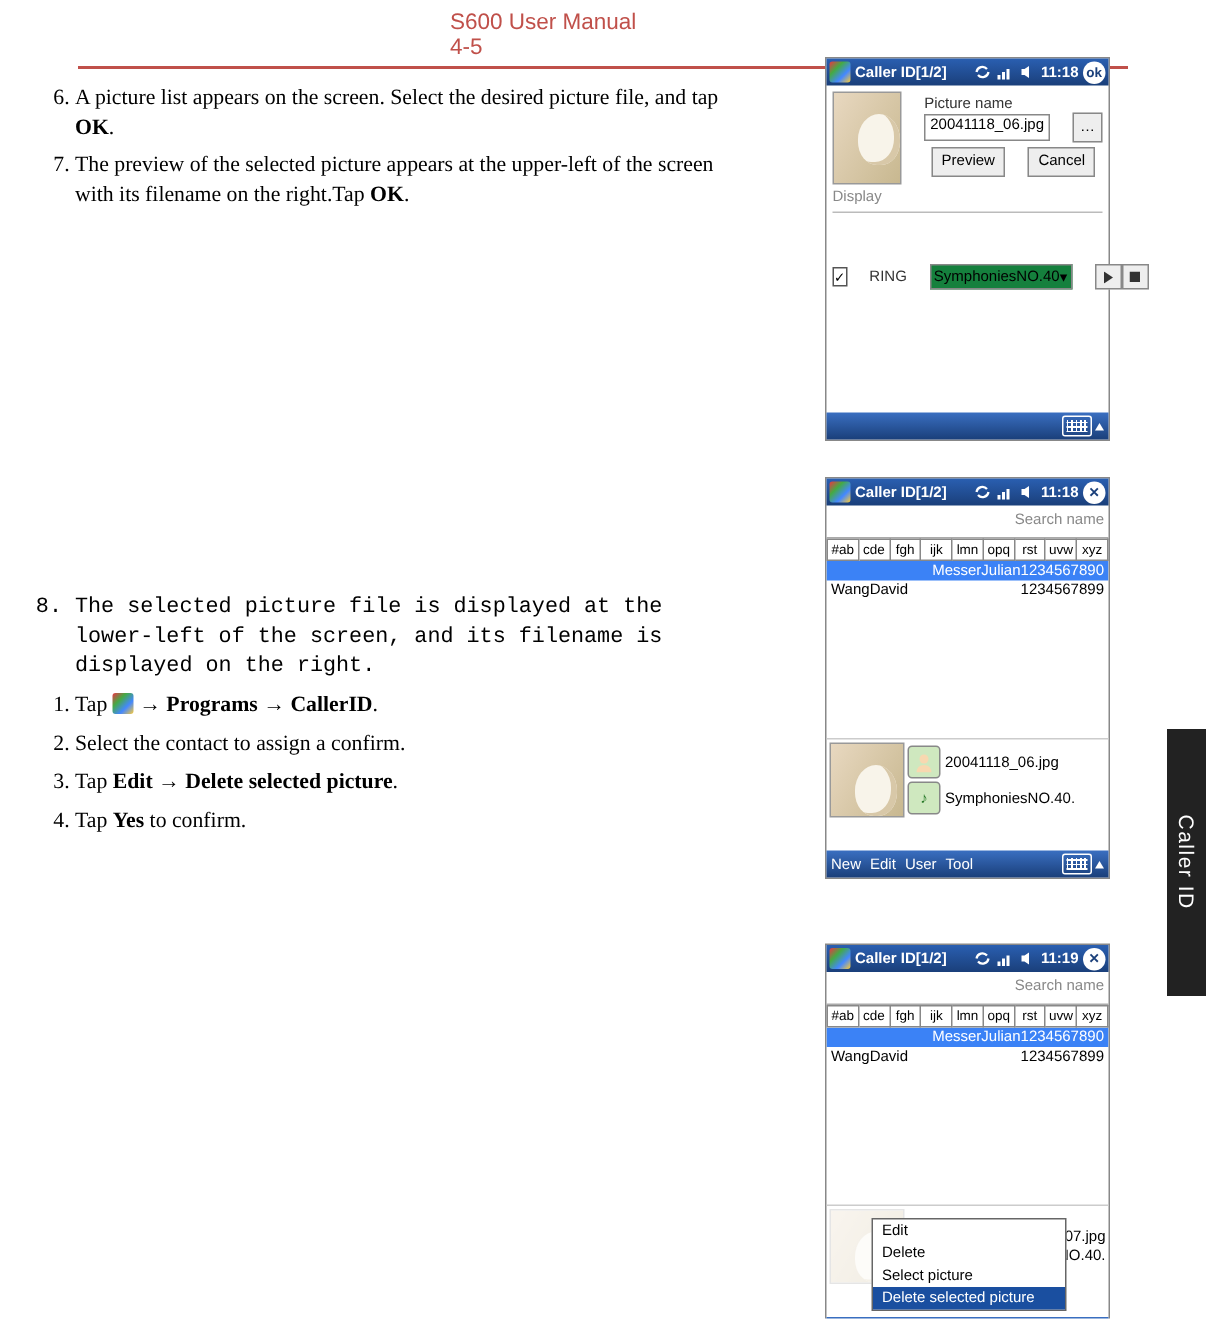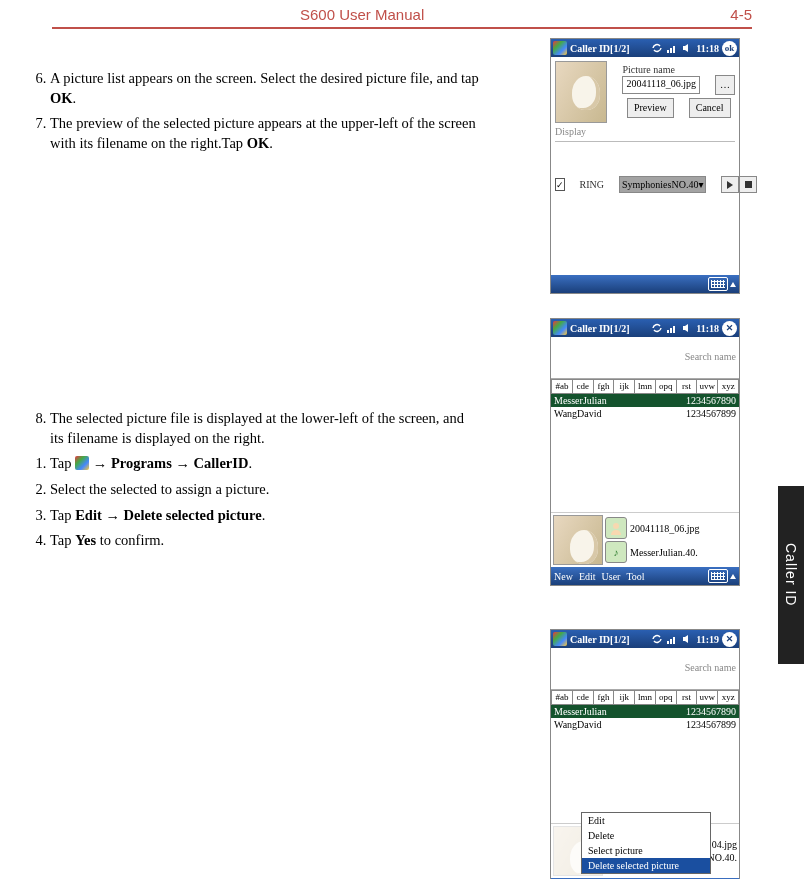--- a/index.html
+++ b/index.html
@@ -12,29 +12,29 @@
     position: relative;
     color: #000;
   }
   .header {
     display: flex;
     justify-content: space-between;
     padding: 6px 52px 0 300px;
     color: #c0504a;
     font-family: Arial, Helvetica, sans-serif;
     font-size: 15px;
+    flex-direction: column;
   }
   .rule {
     border-top: 2px solid #c0504a;
     margin: 4px 52px 0 52px;
   }
   .content {
     padding: 10px 52px 0 22px;
     position: relative;
-    margin-top: 30px;
   }
   ol.steps {
     list-style: decimal;
     margin: 0;
     padding-left: 28px;
     width: 430px;
     font-size: 14.5px;
     line-height: 1.35;
   }
   ol.steps li { margin-bottom: 6px; }
@@ -71,21 +71,21 @@
     line-height: 26px;
     letter-spacing: 1px;
   }
 
   
   .shot {
     position: absolute;
     right: 64px;
     width: 190px;
     border: 1px solid #888;
-    font-family: Liberation Serif, serif;
+    font-family: Liberation Sans, sans-serif;
     font-size: 10px;
     background:#fff;
     box-sizing: border-box;
   }
   .shot1 { top: 38px; height: 256px; }
   .shot2 { top: 318px; height: 268px; }
   .shot3 { top: 629px; height: 268px; }
 
   .titlebar {
     display:flex; align-items:center;
@@ -103,40 +103,40 @@
 
   .shot1 .body{padding:4px;}
   .row{display:flex;align-items:center;gap:15px;margin-bottom:3px;}
   .thumb{width:60px;height:60px;background:linear-gradient(120deg,#e8d8c0,#c8b890);border:1px solid #999;position:relative;}
   .thumb::after{content:"";position:absolute;left:16px;top:14px;width:28px;height:34px;border-radius:50% 50% 45% 45%;background:#f8f4ea;box-shadow:inset -4px -2px 0 #d8c8a8;}
   .txt-input{border:1px solid #888;padding:1px 3px;background:#fff;height:14px;flex:1;font-size:10px;}
   .mini-btn{border:1px solid #888;background:#eee;padding:1px 6px;height:16px;font-size:10px;display:flex;align-items:center;}
   .browse-btn{width:18px;padding:1px 0;justify-content:center;}
   .small-lbl{font-size:10px;color:#333;}
   .divider{border-top:1px solid #bbb;margin:4px 0;}
-  .sel{border:1px solid #888;background:#a3a3a3;height:15px;display:flex;align-items:center;padding:0 2px;font-size:10px;flex:1;justify-content:space-between;}
+  .sel{border:1px solid #888;background:#15803d;height:15px;display:flex;align-items:center;padding:0 2px;font-size:10px;flex:1;justify-content:space-between;}
   .play-stop{display:flex;gap:0;}
   .sq-btn{border:1px solid #888;width:16px;height:15px;display:flex;align-items:center;justify-content:center;background:#eee;}
   .chk{width:11px;height:11px;border:1px solid #555;display:inline-flex;align-items:center;justify-content:center;font-size:9px;}
 
   .bottombar{position:absolute;bottom:0;left:0;right:0;height:18px;background:linear-gradient(#3a6fc1,#1a3f7a);display:flex;align-items:center;color:#fff;font-size:10px;padding:0 3px;gap:6px;}
   .kb-ico{margin-left:auto;display:flex;align-items:center;gap:2px;}
   .kb{width:18px;height:12px;border:1px solid #fff;border-radius:2px;position:relative;}
   .kb::before{content:"";position:absolute;inset:2px;background:repeating-linear-gradient(90deg,#fff 0 1px,transparent 1px 3px),repeating-linear-gradient(0deg,#fff 0 1px,transparent 1px 3px);}
   .tri{width:0;height:0;border-left:3px solid transparent;border-right:3px solid transparent;border-bottom:5px solid #fff;}
 
   
   .search-row{display:flex;border-bottom:1px solid #aaa;}
-  .search-row .srch{flex:1;text-align:right;padding:14px 3px;color:#888;height:13px;}
+  .search-row .srch{flex:1;text-align:right;padding:4px 3px;color:#888;height:13px;}
   .alpha{display:flex;}
   .alpha span{flex:1;text-align:center;border:1px solid #888;border-left:none;height:13px;line-height:13px;font-size:9px;}
   .alpha span:first-child{border-left:1px solid #888;}
   .listbox{height:118px;overflow:hidden;}
   .listbox .lrow{display:flex;padding:1px 3px;}
-  .listbox .lrow.sel-row{background:#14532d;color:#fff;}
+  .listbox .lrow.sel-row{background:#3b82f6;color:#fff;text-align:right;}
   .listbox .lrow span:first-child{flex:1;}
   .picrow{display:flex;align-items:center;padding:2px;gap:2px;border-top:1px solid #ccc;}
   .picrow .thumb{width:48px;height:48px;}
   .picrow .info{flex:1;display:flex;flex-direction:column;gap:2px;}
   .picrow .info .line{display:flex;align-items:center;gap:3px;}
   .face-ico{width:20px;height:20px;border:1px solid #888;border-radius:3px;display:flex;align-items:center;justify-content:center;background:#cfe8bf;}
   .music-ico{width:20px;height:20px;border:1px solid #888;border-radius:3px;display:flex;align-items:center;justify-content:center;background:#cfe8bf;color:#2a7a2a;font-weight:bold;}
 
   
   .ctx-menu{position:absolute;left:30px;bottom:22px;width:128px;background:#fff;border:1px solid #666;font-size:10px;}
@@ -156,28 +156,28 @@
 
 <div class="side-tab">Caller ID</div>
 
 <div class="content">
   <ol class="steps" start="6">
       <li>A picture list appears on the screen. Select the desired picture file, and tap <span class="bold">OK</span>.</li>
       <li>The preview of the selected picture appears at the upper-left of the screen with its filename on the right.Tap <span class="bold">OK</span>.</li>
     </ol>
 
   <div class="block2">
-    <ol class="steps" start="8" style="margin-top:256px;">
+    <ol class="steps" start="8" style="margin-top:256px;font-family:Liberation Mono, monospace;">
         <li>The selected picture file is displayed at the lower-left of the screen, and its filename is displayed on the right.</li>
       </ol>
   </div>
 
   <ol class="steps">
       <li>Tap <span class="start-icon"></span> <span class="arrow">→</span> <span class="bold">Programs</span> <span class="arrow">→</span> <span class="bold">CallerID</span>.</li>
-      <li>Select the selected to assign a picture.</li>
+      <li>Select the contact to assign a confirm.</li>
       <li>Tap <span class="bold">Edit</span> <span class="arrow">→</span> <span class="bold">Delete selected picture</span>.</li>
       <li>Tap <span class="bold">Yes</span> to confirm.</li>
     </ol>
 </div>
 
 <div class="shot shot1">
   <div class="titlebar">
     <span class="flag"></span>
     <span>Caller ID[1/2]</span>
     <span class="spacer"></span>
@@ -292,21 +292,21 @@
           <span class="face-ico">
             <svg width="14" height="14" viewBox="0 0 14 14">
               <circle cx="7" cy="5" r="3" fill="#f8d8b0"></circle>
               <path d="M2 14c0-3 2-5 5-5s5 2 5 5" fill="#f8d8b0"></path>
             </svg>
           </span>
           <span>20041118_06.jpg</span>
         </div>
       <div class="line">
           <span class="music-ico">♪</span>
-          <span>MesserJulian.40.</span>
+          <span>SymphoniesNO.40.</span>
         </div>
     </div>
   </div>
   <div class="bottombar">
     <span>New</span>
     <span>Edit</span>
     <span>User</span>
     <span>Tool</span>
     <span class="kb-ico">
         <span class="kb"></span>
@@ -355,21 +355,21 @@
       </div>
       <div class="lrow">
         <span>WangDavid</span>
         <span>1234567899</span>
       </div>
     </div>
   <div class="picrow" style="position:relative;">
     <div class="thumb" style="opacity:0.25;"></div>
     <div class="info">
       <div class="line" style="justify-content:flex-end;">
-          <span>04.jpg</span>
+          <span>07.jpg</span>
         </div>
       <div class="line" style="justify-content:flex-end;">
           <span>sNO.40.</span>
         </div>
     </div>
   </div>
   <div class="ctx-menu">
       <div>Edit</div>
       <div>Delete</div>
       <div>Select picture</div>

